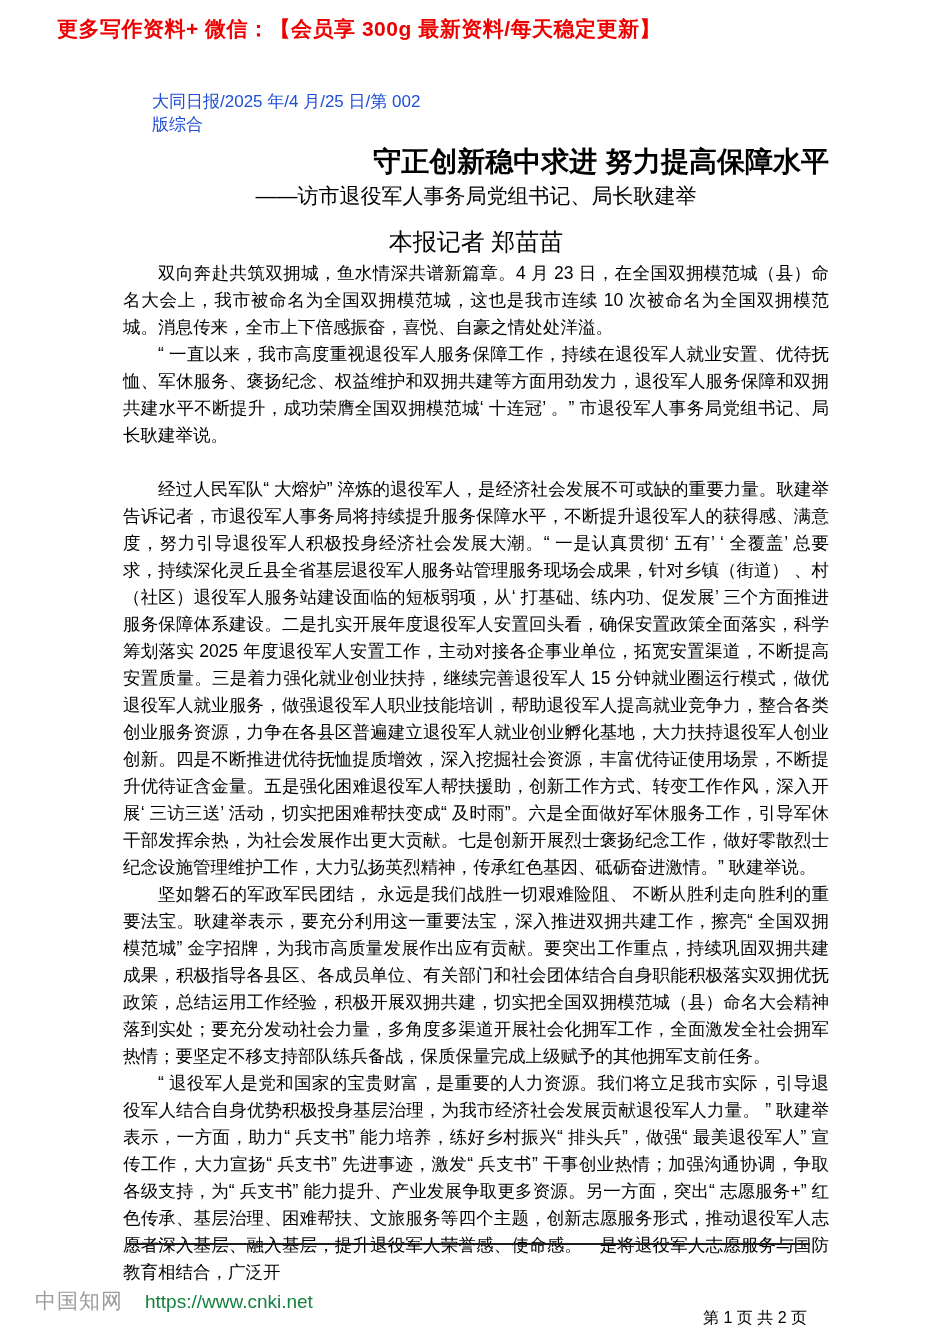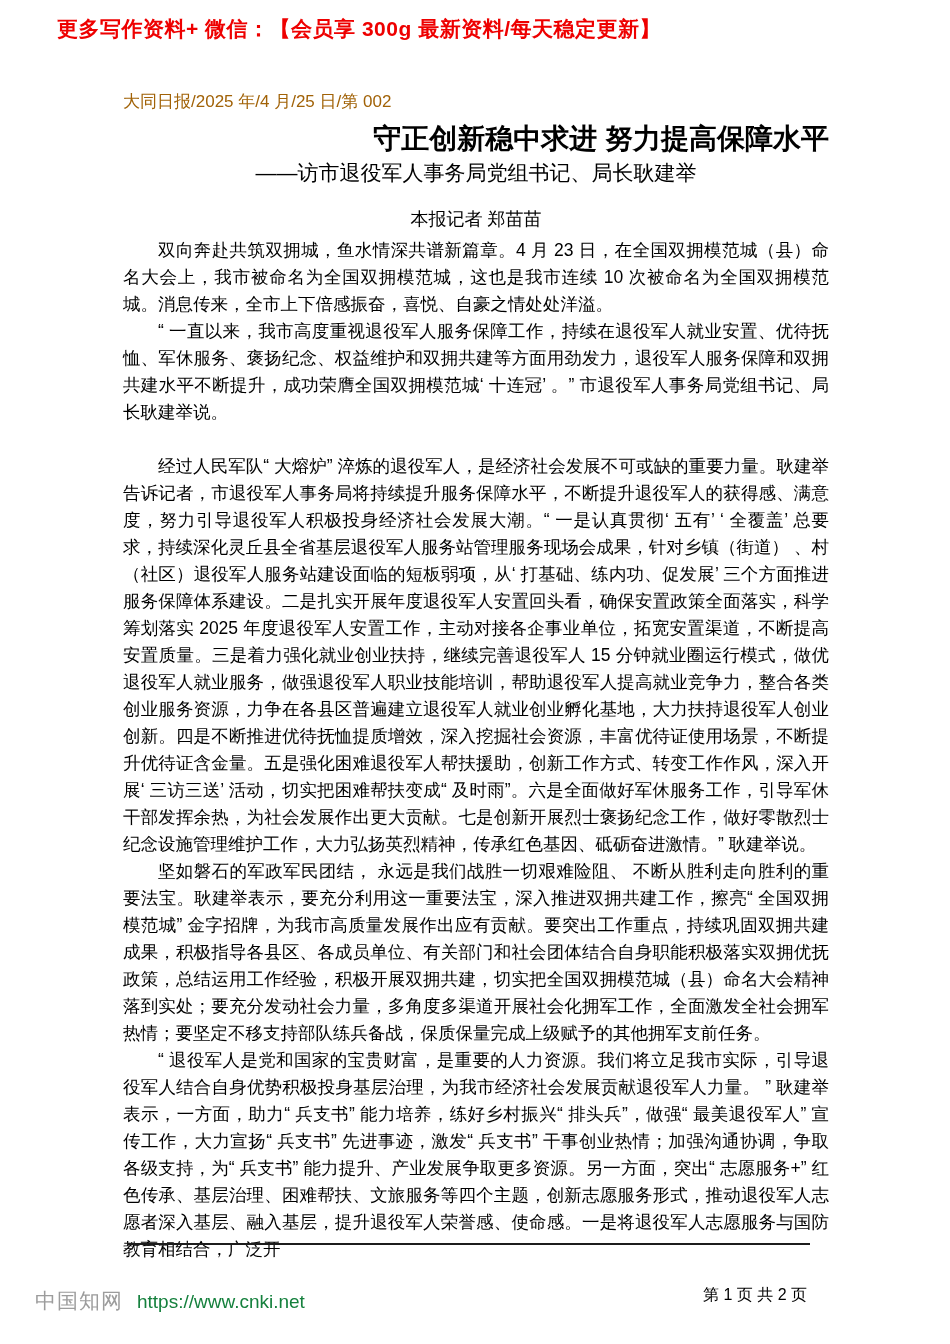--- a/index.html
+++ b/index.html
@@ -16,33 +16,33 @@
   .promo-banner {
     position: absolute; left: 57px; top: 15px;
     font-size: 21px; font-weight: bold;
     letter-spacing: 0.5px;
     white-space: nowrap;
   }
 
   .content {
     position: absolute; left: 123px; top: 90px; width: 706px;
   }
-  .pub-info { font-size: 17px; line-height: 23px; color: #a16207; }
+  .pub-info { font-size: 17px; line-height: 23px; color: #1d4ed8; margin-left: 29px; }
   .article-title {
     text-align: right; font-weight: bold;
     font-size: 28px; line-height: 34px;
     margin-top: 9px;
   }
   .article-subtitle {
     text-align: center; font-weight: normal;
     font-size: 21px; line-height: 28px;
     margin-top: 3px;
   }
   .article-byline {
-    text-align: center; font-size: 18px; line-height: 24px;
+    text-align: center; font-size: 24px; line-height: 24px;
     margin-top: 20px;
   }
   .article-body { margin-top: 6px; }
   .para {
     font-size: 17.5px; line-height: 27px;
     text-align: justify; text-indent: 2em;
     margin: 0;
   }
   .para.spaced { margin-top: 27px; }
   .page-indicator {
@@ -50,36 +50,37 @@
     margin-top: 22px; padding-right: 22px;
   }
 
   .divider {
     position: absolute; left: 127px; top: 1243px;
     width: 683px; height: 2px; background: #1c1c1c;
   }
 
   .cnki-footer {
     position: absolute; left: 35px; top: 1287px;
-    display: flex; align-items: baseline; gap: 14px;
+    display: flex; align-items: baseline; gap: 22px;
     white-space: nowrap;
   }
   .cnki-brand { font-size: 21px; color: #9c9c9c; letter-spacing: 1px; }
   .cnki-url   { font-size: 19px; color: #b9b9b9; }
 </style>
 </head>
 <body>
 
 <div class="page">
 
   <div class="promo-banner" style="color: rgb(238, 0, 0);">更多写作资料+ 微信：【会员享 300g 最新资料/每天稳定更新】</div>
 
   <div class="content">
     <div class="pub-info">
       <div>大同日报/2025 年/4 月/25 日/第 002</div>
+      <div>版综合</div>
     </div>
 
     <div class="article-title">守正创新稳中求进  努力提高保障水平</div>
 
     <div class="article-subtitle">——访市退役军人事务局党组书记、局长耿建举</div>
 
     <div class="article-byline">本报记者  郑苗苗</div>
 
     <div class="article-body">
 

